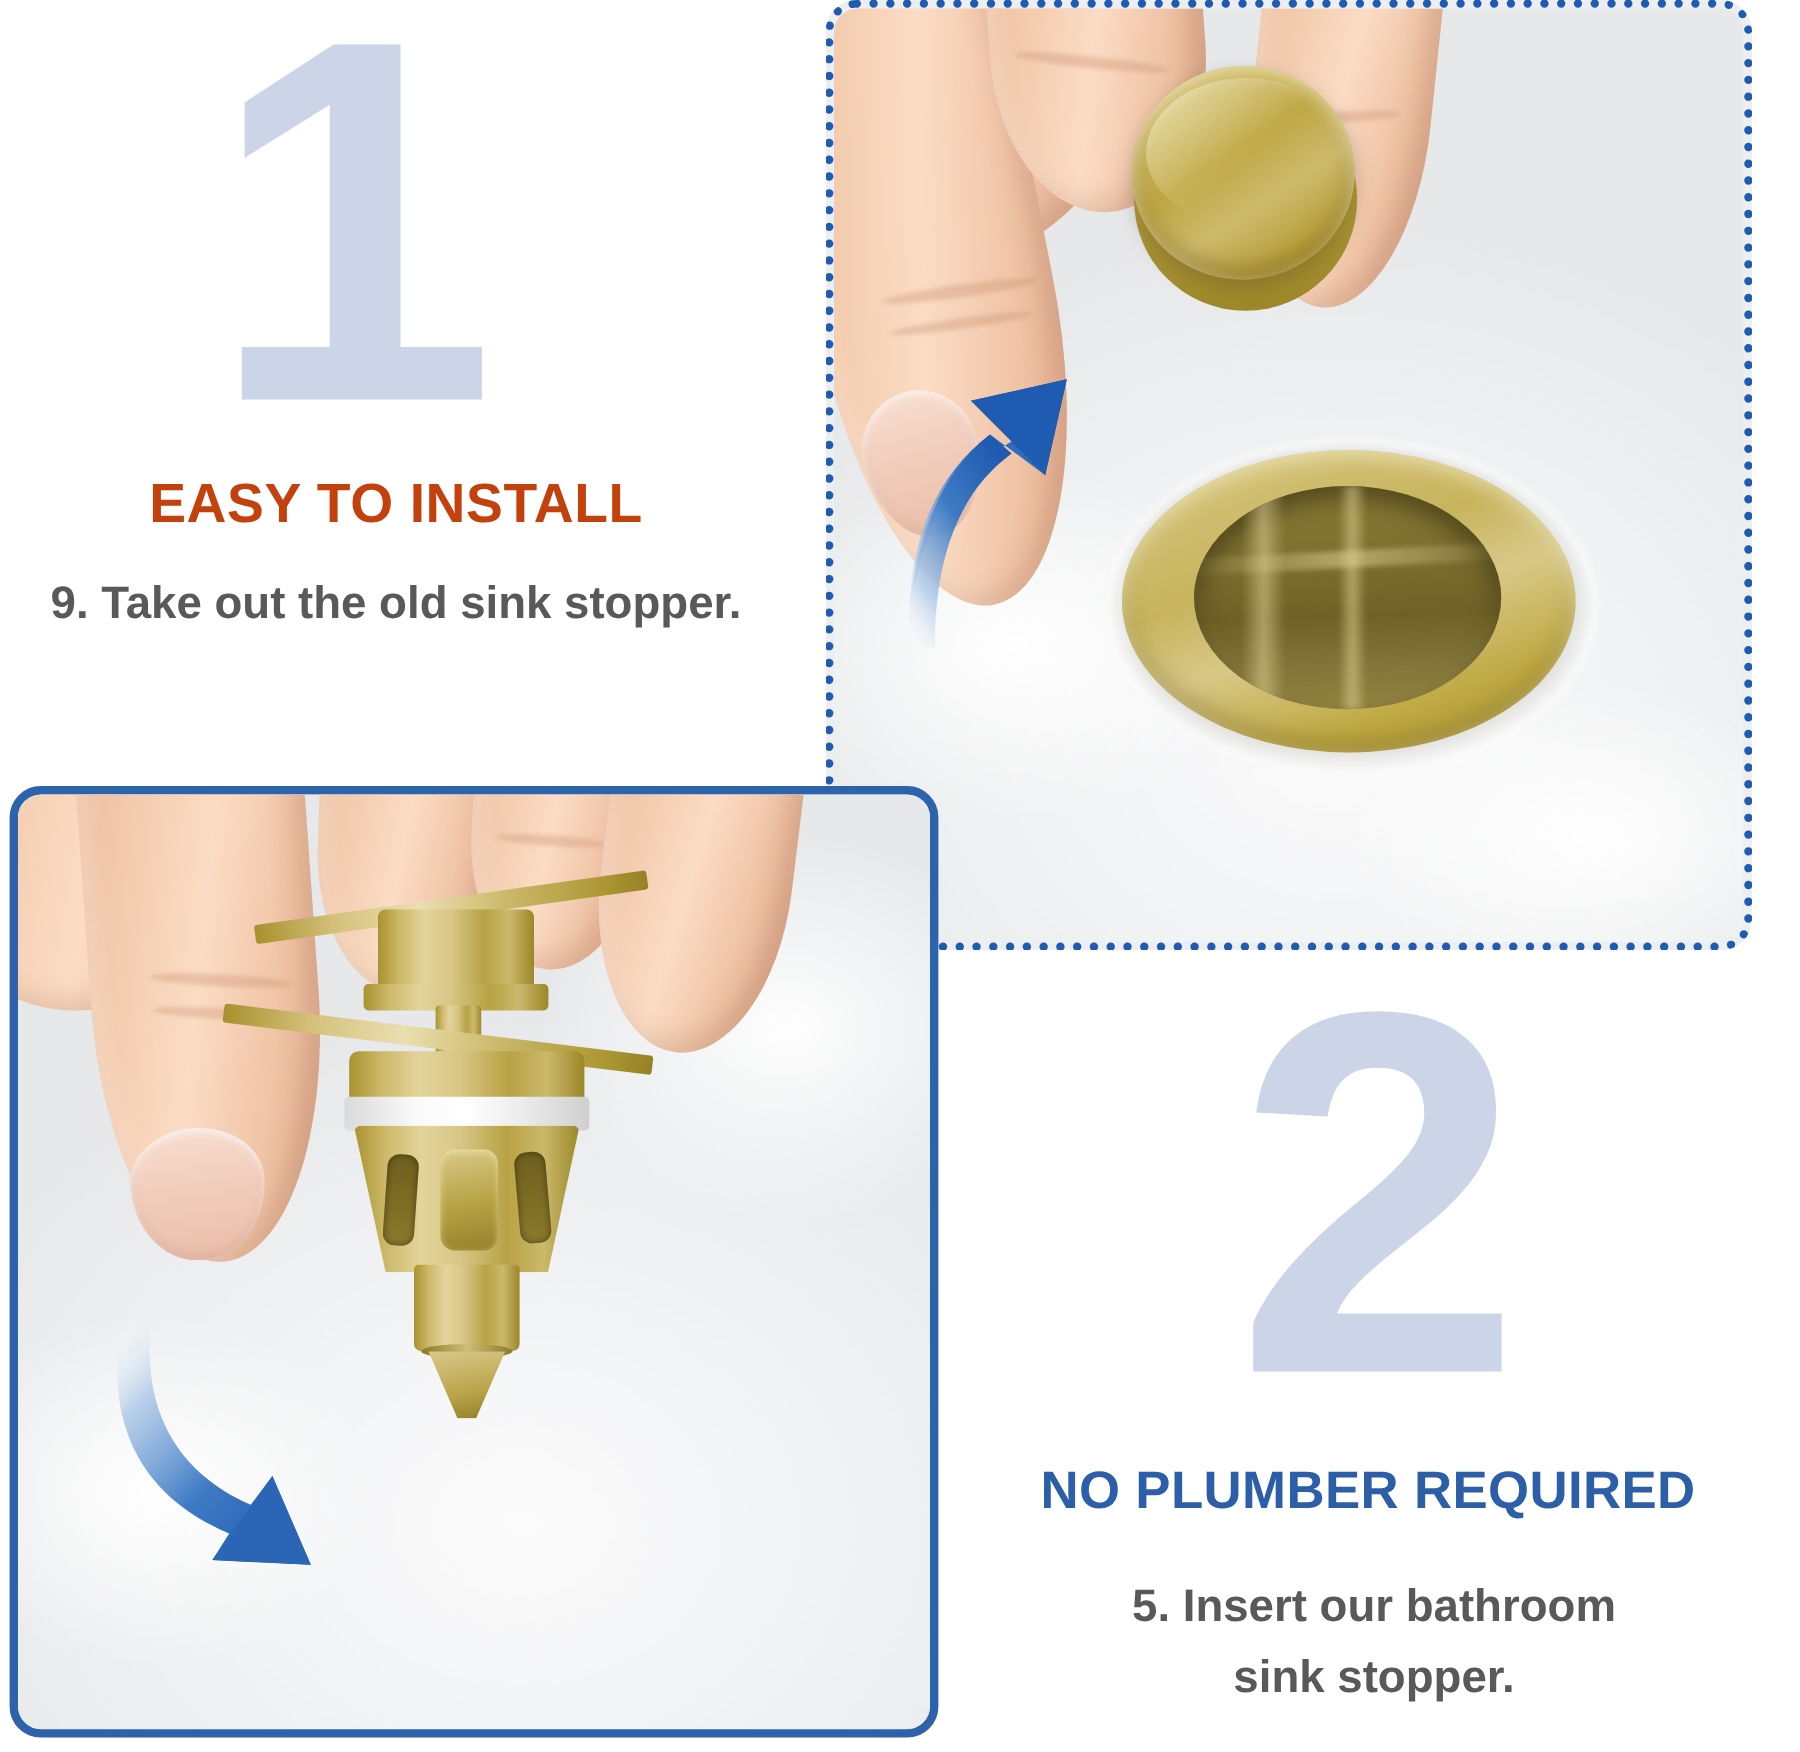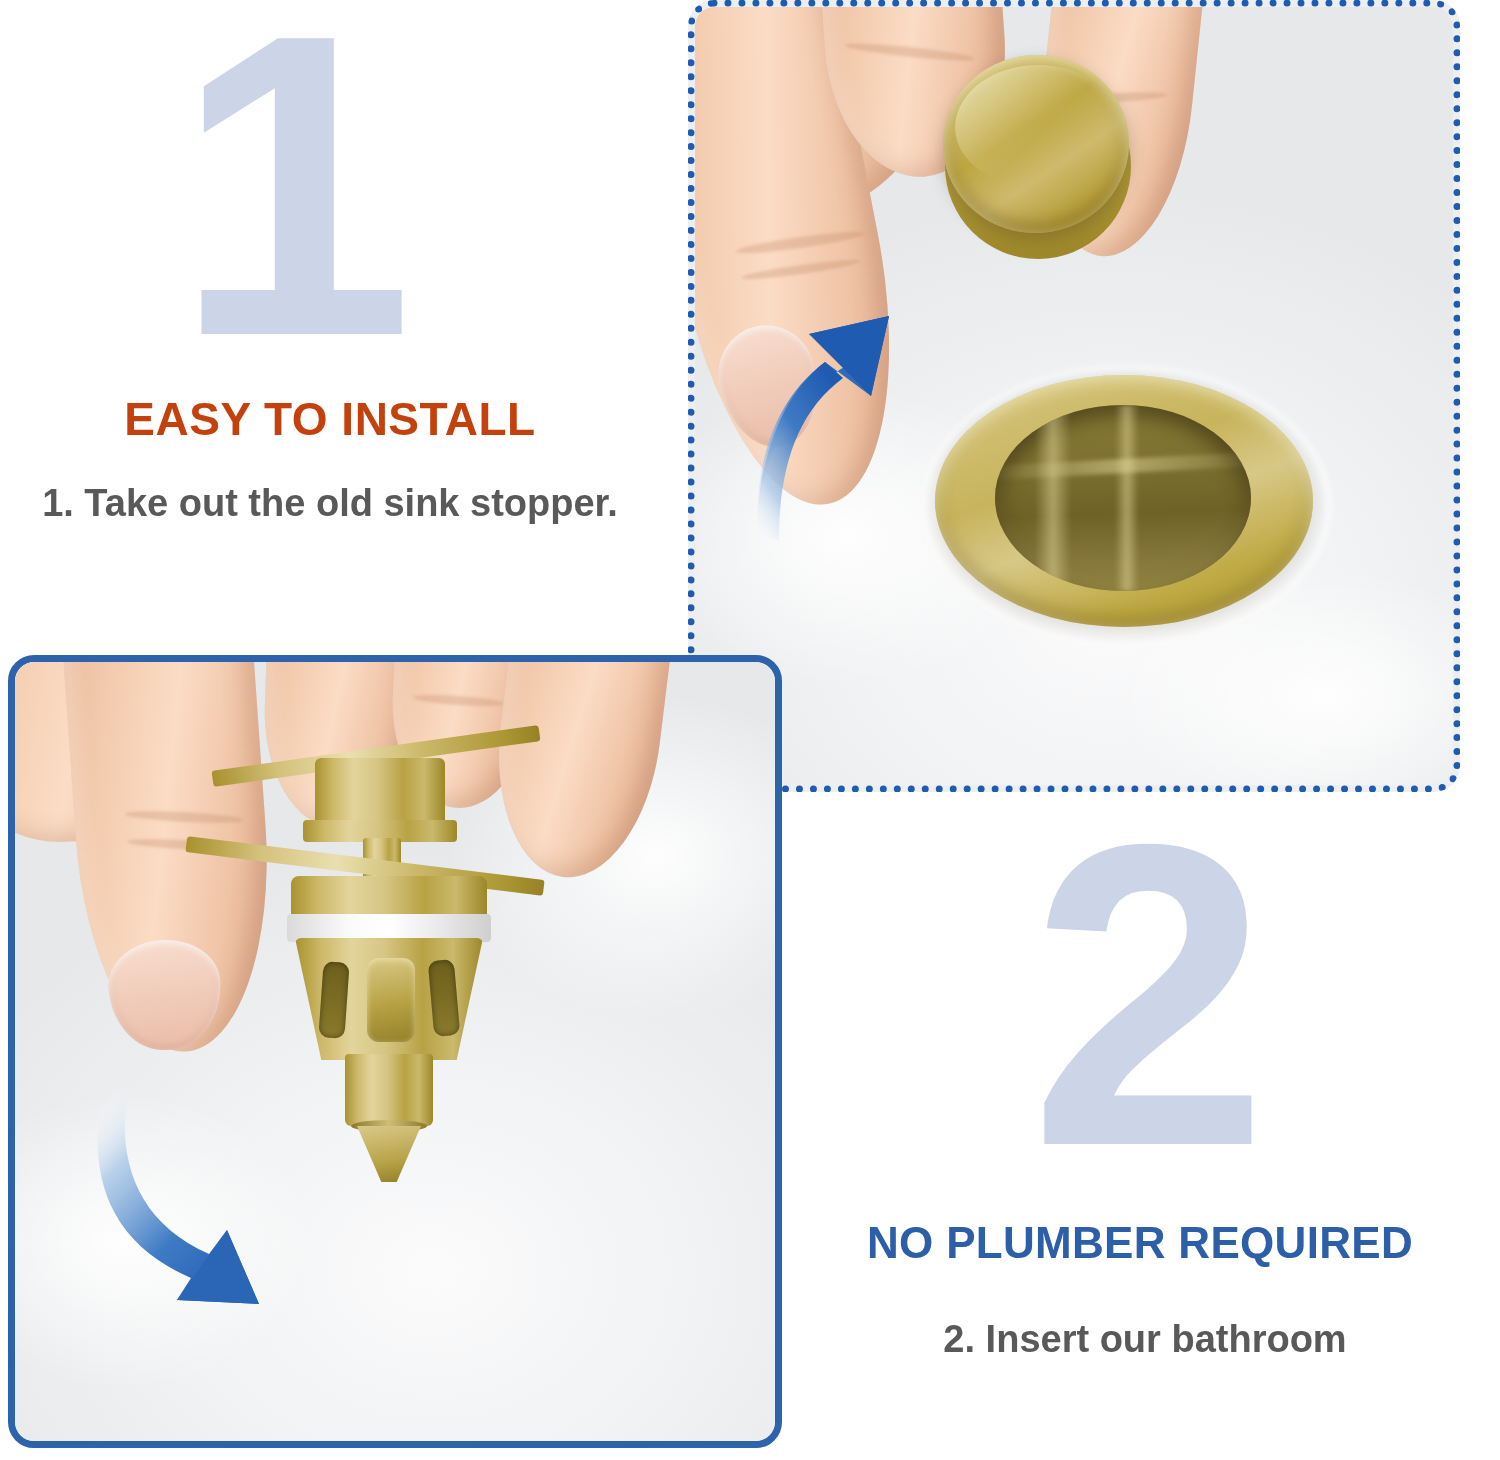--- a/index.html
+++ b/index.html
@@ -244,28 +244,29 @@
     position: absolute;
     pointer-events: none;
   }
 </style>
 </head>
 <body>
 
 <div id="step1-text">
   <div id="step1-numeral">1</div>
   <div id="step1-heading">EASY TO INSTALL</div>
-  <div id="step1-body">1. Take out the old sink stopper.</div>
+  <div id="step1-body">9. Take out the old sink stopper.</div>
 </div>
 
 <div id="step2-text">
   <div id="step2-numeral">2</div>
   <div id="step2-heading">NO PLUMBER REQUIRED</div>
   <div id="step2-body">
-    <div>2. Insert our bathroom</div>
+    <div>5. Insert our bathroom</div>
+    <div>sink stopper.</div>
   </div>
 </div>
 
 <div id="panel-top-right" class="photo-panel">
   <div class="photo-inner">
     <div class="sink-bg"></div>
     <div class="sink-sheen" style="left:-60px; top:380px; width:420px; height:300px;"></div>
     <div class="sink-sheen" style="left:420px; top:560px; width:420px; height:260px;"></div>
 
     <div>

